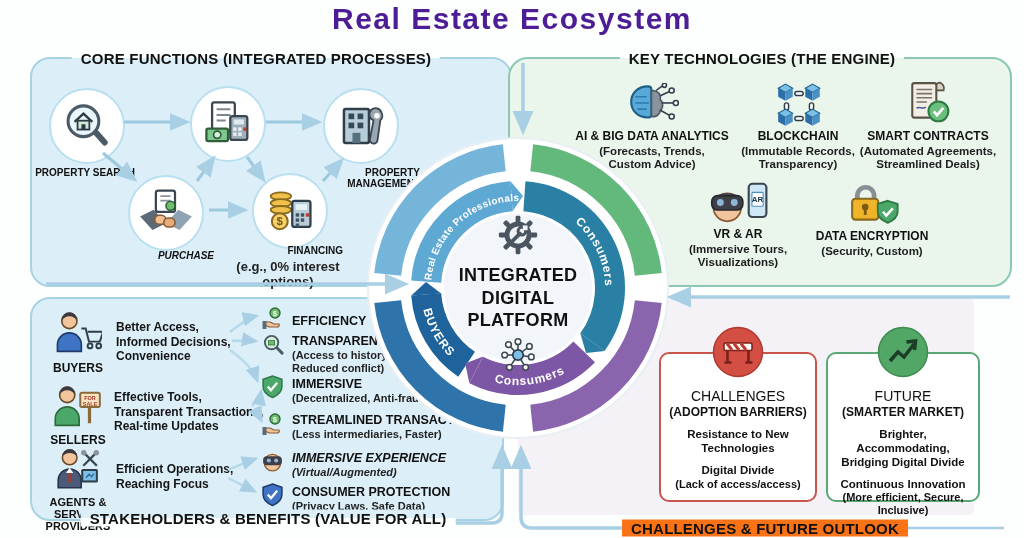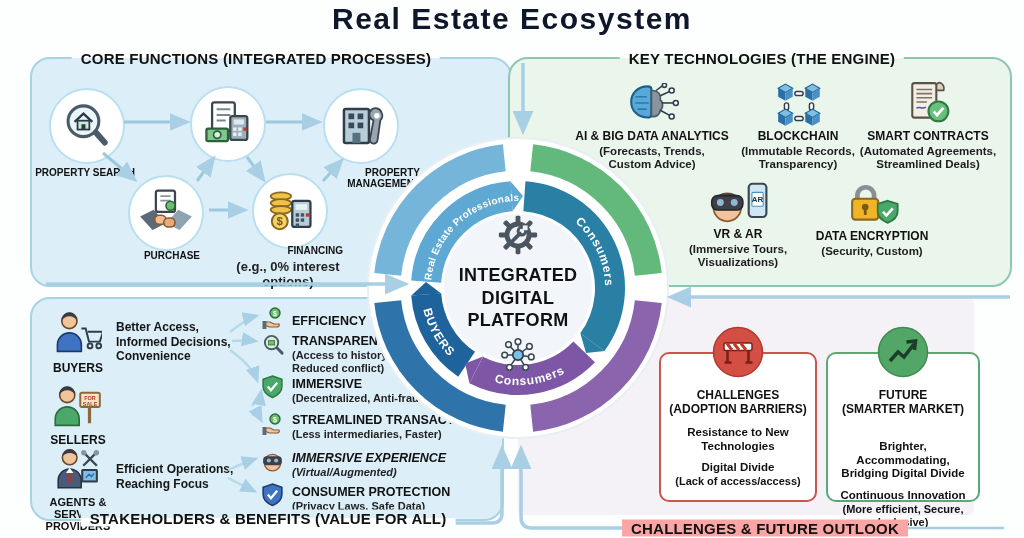--- a/index.html
+++ b/index.html
@@ -1,53 +1,53 @@
 <!DOCTYPE html>
 <html><head>
 <meta charset="utf-8">
 <style>
   html,body{margin:0;padding:0;background:#fff;}
   #stage{position:relative;width:1024px;height:538px;background:#fdfefe;overflow:hidden;
          font-family:"Liberation Sans",sans-serif;color:#111;}
   .abs{position:absolute;}
   
   .main-title{left:0;right:0;top:2px;text-align:center;font-size:30px;font-weight:800;
-              color:#0f172a;letter-spacing:1.5px;z-index:1;}
+              color:#4c1d95;letter-spacing:1.5px;z-index:1;}
   
   .panel{position:absolute;border-radius:20px;z-index:0;}
   .panel.tl{left:30px;top:57px;width:478px;height:226px;background:#dceff8;border:2px solid #a7d3e3;}
   .panel.tr{left:508px;top:57px;width:500px;height:226px;background:#eaf5ec;border:2px solid #8cc7b4;}
   .panel.bl{left:30px;top:297px;width:470px;height:220px;background:#dceff8;border:2px solid #a7d3e3;}
   .panel.br{left:518px;top:297px;width:456px;height:218px;background:#f4f1f7;border-radius:6px;}
   .legend{position:absolute;transform:translate(-50%,-50%);font-weight:800;font-size:15px;
           white-space:nowrap;padding:0 9px;z-index:6;letter-spacing:.2px;}
   .legend.tl{left:256px;top:58px;background:linear-gradient(to bottom,#fdfefe 50%,#dceff8 50%);}
   .legend.tr{left:762px;top:58px;background:linear-gradient(to bottom,#fdfefe 50%,#eaf5ec 50%);}
   .legend.bl{left:268px;top:518px;background:linear-gradient(to bottom,#dceff8 50%,#fdfefe 50%);}
-  .legend.br{left:765px;top:528px;background:#fca5a5;}
+  .legend.br{left:765px;top:528px;background:#f97316;}
   
   .node{position:absolute;width:72px;height:72px;border-radius:50%;background:#fff;
         border:2.5px solid #b9dff0;display:flex;align-items:center;justify-content:center;z-index:2;}
   .nlabel{position:absolute;font-weight:800;font-size:10px;line-height:1.12;text-align:right;z-index:2;}
   .nsub{position:absolute;font-size:13px;font-weight:700;text-align:center;z-index:2;color:#222;}
   
   .tname{font-weight:800;font-size:12px;line-height:1.15;}
   .tsub{font-size:11.5px;font-weight:600;line-height:1.18;color:#1d1d1d;}
   .tech-label{position:absolute;text-align:center;z-index:2;}
   
   .glabel{position:absolute;font-weight:800;font-size:12px;text-align:center;line-height:1.1;z-index:2;}
   .gdesc{position:absolute;font-size:12px;font-weight:700;line-height:1.22;z-index:2;color:#151515;}
   .brow{position:absolute;z-index:2;}
   .bname{font-weight:800;font-size:12.5px;white-space:nowrap;}
   .bsub{font-size:11px;font-weight:600;color:#222;line-height:1.15;}
   
   .obox{position:absolute;background:#fff;border-radius:10px;text-align:center;z-index:2;}
   .obox.red{border:2.5px solid #c8564c;}
   .obox.green{border:2.5px solid #5aa873;}
-  .otitle{font-weight:700;font-size:12px;line-height:1.2;margin-top:34px;}
+  .otitle{font-weight:400;font-size:14px;line-height:1.2;margin-top:34px;}
   .osub{font-weight:800;font-size:12px;line-height:1.2;}
   .opoint{font-weight:700;font-size:11.5px;line-height:1.2;margin-top:9px;}
   .opsub{font-weight:600;font-size:11px;line-height:1.15;}
   .obadge{position:absolute;left:50%;transform:translate(-50%,-50%);top:0;z-index:3;}
   
   #ring-svg{position:absolute;left:0;top:0;z-index:3;pointer-events:none;}
   .center-wrap{left:443px;top:212px;width:150px;text-align:center;z-index:4;}
   .center-title{font-weight:800;font-size:18px;line-height:1.25;letter-spacing:.3px;}
   .ringtext{font:700 10px "Liberation Sans",sans-serif;fill:#fff;letter-spacing:.3px;}
   .ringtext2{font:700 12px "Liberation Sans",sans-serif;fill:#fff;letter-spacing:.8px;}
@@ -148,21 +148,21 @@
             <rect x="27" y="33" width="3" height="3"></rect>
           </g>
           <circle cx="13" cy="31" r="7" fill="#f5d06c" stroke="#8a6a1e" stroke-width="1.8"></circle>
           <text x="13" y="34.6" font-size="10" font-weight="bold" text-anchor="middle" fill="#7a5a10">$</text>
         </svg>
     </span>
   </div>
 
   <div class="nlabel" style="left:35px;top:167px;width:100px;">PROPERTY SEARCH</div>
   <div class="nlabel" style="left:300px;top:167px;width:120px;">PROPERTY MANAGEMENT</div>
-  <div class="nlabel" style="left:100px;top:250px;width:100px;">PURCHASE</div>
+  <div class="nlabel" style="left:114px;top:250px;width:100px;font-style:italic;">PURCHASE</div>
   <div class="nlabel" style="left:233px;top:245px;width:110px;">FINANCING</div>
   <div class="nsub" style="left:218px;top:259px;width:140px;">(e.g., 0% interest options)</div>
 
   <div class="abs" style="left:626px;top:83px;z-index:2;">
     <svg width="54" height="42" viewBox="0 0 52 40">
         <path d="M21 3 C11 3 5 10 5 18 C5 26 11 33 21 33 C23 33 24.5 32 24.5 30 L24.5 6 C24.5 4 23 3 21 3 Z" fill="#58a8d8" stroke="#1e5f86" stroke-width="2"></path>
         <path d="M9 13 h11 M9 19 h13 M11 25 h9" stroke="#2a7cb0" stroke-width="1.6"></path>
         <path d="M24.5 7 C32 7 34 12 33 16 C36 18 36 24 33 26 C33 30 29 33 24.5 32 Z" fill="#8a949c" stroke="#4a5a66" stroke-width="1.6"></path>
         <g stroke="#2f3e4a" stroke-width="1.5" fill="#fff">
           <path d="M33 12 L42 8"></path>
@@ -280,20 +280,21 @@
         <circle cx="14" cy="10" r="7" fill="#f2c49c" stroke="#6a4a26" stroke-width="1.5"></circle>
         <path d="M7 9 a7 7 0 0 1 14 0 l-2.5 -2 a9 9 0 0 0 -9 0 z" fill="#3a3a40"></path>
         <path d="M3 32 a11 11 0 0 1 22 0 v6 h-22 z" fill="#4aa86a" stroke="#2f6a3a" stroke-width="1.5"></path>
         <rect x="33" y="21" width="3" height="15" fill="#8a6a3a"></rect>
         <rect x="26" y="8" width="18" height="13" rx="1.5" fill="#f5e3c2" stroke="#8a6a3a" stroke-width="1.8"></rect>
         <text x="35" y="14.5" font-size="5" font-weight="bold" text-anchor="middle" fill="#a83a2a">FOR</text>
         <text x="35" y="19.8" font-size="5" font-weight="bold" text-anchor="middle" fill="#a83a2a">SALE</text>
       </svg>
   </div>
   <div class="glabel" style="left:43px;top:434px;width:70px;">SELLERS</div>
+  <div class="gdesc" style="left:114px;top:390px;width:152px;">Effective Tools, Transparent Transactions, Real-time Updates</div>
 
   <div class="abs" style="left:52px;top:448px;z-index:2;">
     <svg width="50" height="46" viewBox="0 0 46 44">
         <g stroke="#3a4750" stroke-width="2.2">
           <path d="M29 4 l13 13"></path>
           <path d="M42 4 l-13 13"></path>
         </g>
         <circle cx="29.5" cy="4.5" r="2.6" fill="#8a949c"></circle>
         <circle cx="41.5" cy="4.5" r="2.6" fill="#8a949c"></circle>
         <circle cx="16" cy="9" r="7" fill="#f2c49c" stroke="#6a4a26" stroke-width="1.5"></circle>
@@ -393,21 +394,21 @@
   <div class="obox green" style="left:826px;top:352px;width:150px;height:146px;">
     <div class="obadge">
       <svg width="52" height="52" viewBox="0 0 52 52">
           <circle cx="26" cy="26" r="24.5" fill="#53a766" stroke="#3f8a50" stroke-width="1.5"></circle>
           <path d="M13 35 L21 26 L27 31 L37 18" fill="none" stroke="#1d3d28" stroke-width="3.5"></path>
           <path d="M29.5 16 L38.5 15 L37.5 24" fill="none" stroke="#1d3d28" stroke-width="3.5"></path>
         </svg>
     </div>
     <div class="otitle">FUTURE</div>
     <div class="osub">(SMARTER MARKET)</div>
-    <div class="opoint" style="width:142px;margin:23px auto 0;">Brighter, Accommodating, Bridging Digital Divide</div>
+    <div class="opoint" style="width:142px;margin:9px auto 0;">Brighter, Accommodating, Bridging Digital Divide</div>
     <div class="opoint" style="margin-top:8px;">Continuous Innovation</div>
     <div class="opsub" style="width:140px;margin:0 auto;">(More efficient, Secure, Inclusive)</div>
   </div>
 
   <svg id="ring-svg" width="1024" height="538" viewBox="0 0 1024 538">
     <defs>
       <marker id="ah" orient="auto" markerWidth="9" markerHeight="9" refX="5.5" refY="3">
           <path d="M0 0 L7 3 L0 6 Z" fill="#a9cfe4"></path>
         </marker>
       <path id="p-rep" d="M431.2 281.9 A87 87 0 0 1 521 201.1" fill="none"></path>

